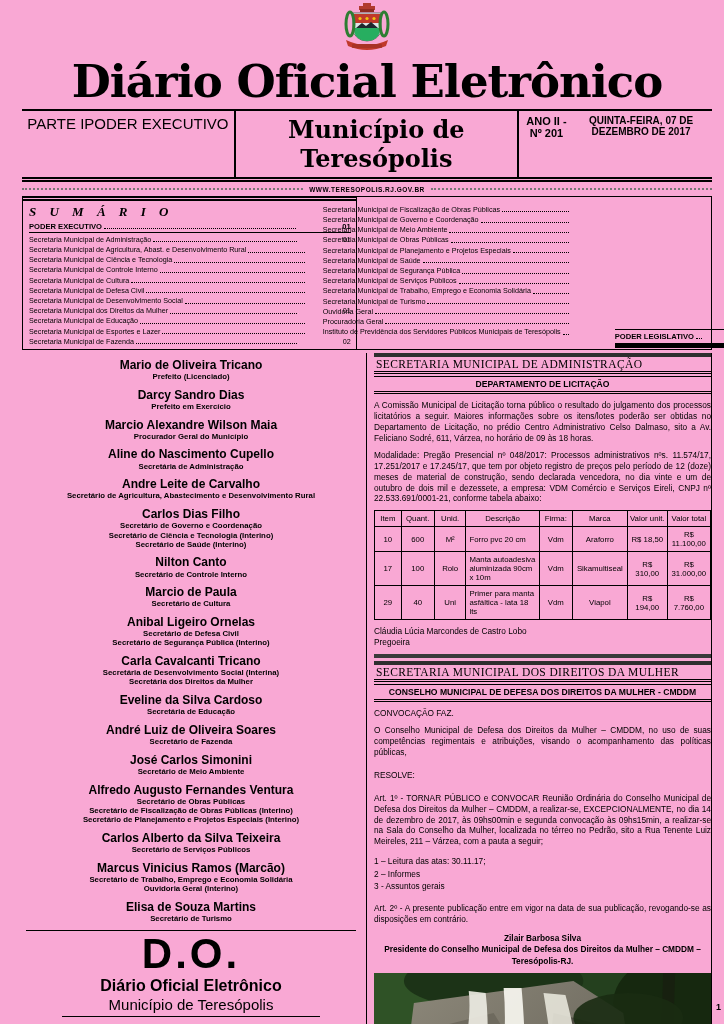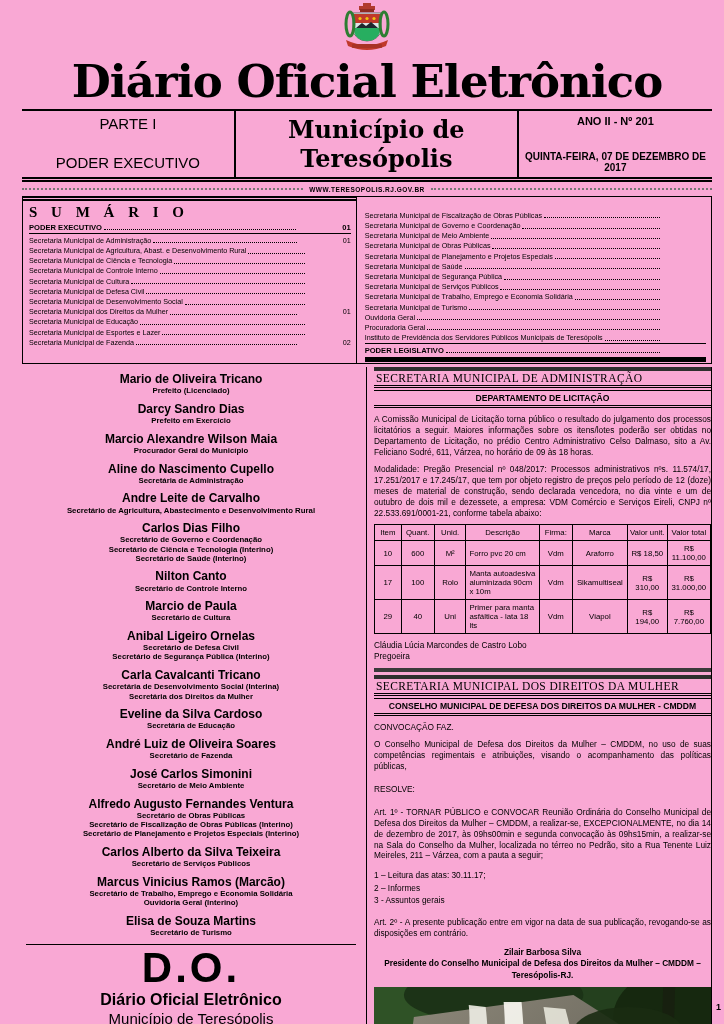--- a/index.html
+++ b/index.html
@@ -4,35 +4,35 @@
 <style>
   * { margin:0; padding:0; box-sizing:border-box; }
   html,body { background:#ffffff; }
   body { font-family:"Liberation Sans", sans-serif; color:#000; }
   .page { position:relative; width:724px; height:1024px; overflow:hidden; background:#f9a8d4; padding:2px 12px 0 22px; }
 
   
   .arms-wrap { text-align:center; height:56px; }
   .masthead-title { text-align:center; font-family:"DejaVu Serif", serif; font-weight:900; font-size:45px; letter-spacing:-1px; line-height:1.02; margin:1px 0 4px; }
   .band { display:flex; border-top:2px solid #000; border-bottom:5px double #000; }
-  .band > div { display:flex; flex-direction:column; justify-content:space-between; text-align:center; padding:4px 2px; }
+  .band > div { display:flex; flex-direction:row; justify-content:center; text-align:center; padding:4px 2px; }
   .band-left { width:31%; border-right:2px solid #000; font-size:15px; line-height:1.25; }
   .band-center { width:41%; border-right:2px solid #000; font-family:"DejaVu Serif", serif; font-weight:900; font-size:24px; }
   .band-right { width:28%; font-weight:bold; }
   .band-right .ed { font-size:11px; margin-bottom:3px; }
   .band-right .dt { font-size:10px; }
   .site-row { display:flex; align-items:center; margin:4px 0 3px; }
   .site-row .deco { flex:1; height:0; border-bottom:2px dotted #777; }
   .site-row .site { font-size:6.5px; font-weight:bold; padding:0 6px; letter-spacing:.5px; }
 
   
   .summary { display:flex; font-size:7.2px; }
   .summary-left { width:48.5%; border:1px solid #000; border-top:5px double #000; padding:2px 5px 2px 6px; }
-  .summary-right { width:51.5%; border-top:1px solid #000; border-right:1px solid #000; border-bottom:1px solid #000; padding:14px 5px 0 8px; display:flex; flex-direction:column; }
-  .sumario-title { font-family:"Liberation Serif", serif; font-size:15px; font-weight:bold; letter-spacing:5px; margin:1px 0 2px; }
+  .summary-right { width:51.5%; border-top:1px solid #000; border-right:1px solid #000; border-bottom:1px solid #000; padding:8px 5px 0 8px; display:flex; flex-direction:row;justify-content:center; }
+  .sumario-title { font-family:"Liberation Serif", serif; font-size:13px; font-weight:bold; letter-spacing:5px; margin:1px 0 2px;font-style:italic; }
   .sum-row { display:flex; align-items:flex-end; margin-bottom:1.2px; }
   .sum-row .sum-label { white-space:nowrap; }
   .sum-row .leaders { flex:1; border-bottom:1px dotted #000; margin:0 2px 1.5px; min-width:6px; }
   .sum-row .sum-page { white-space:nowrap;margin-left:44px; }
   .sum-head { font-weight:bold; font-size:7.6px; border-bottom:1px solid #000; padding-bottom:1px; margin-bottom:2px; }
   .sum-foot { font-weight:bold; font-size:7.6px; border-top:1px solid #000; border-bottom:5px solid #000; padding:1.5px 0 2px; margin-top:auto; }
 
   
   .main { display:flex; margin-top:3px; align-items:stretch; }
   .col-left { width:344px; padding:3px 10px 0 4px; }

